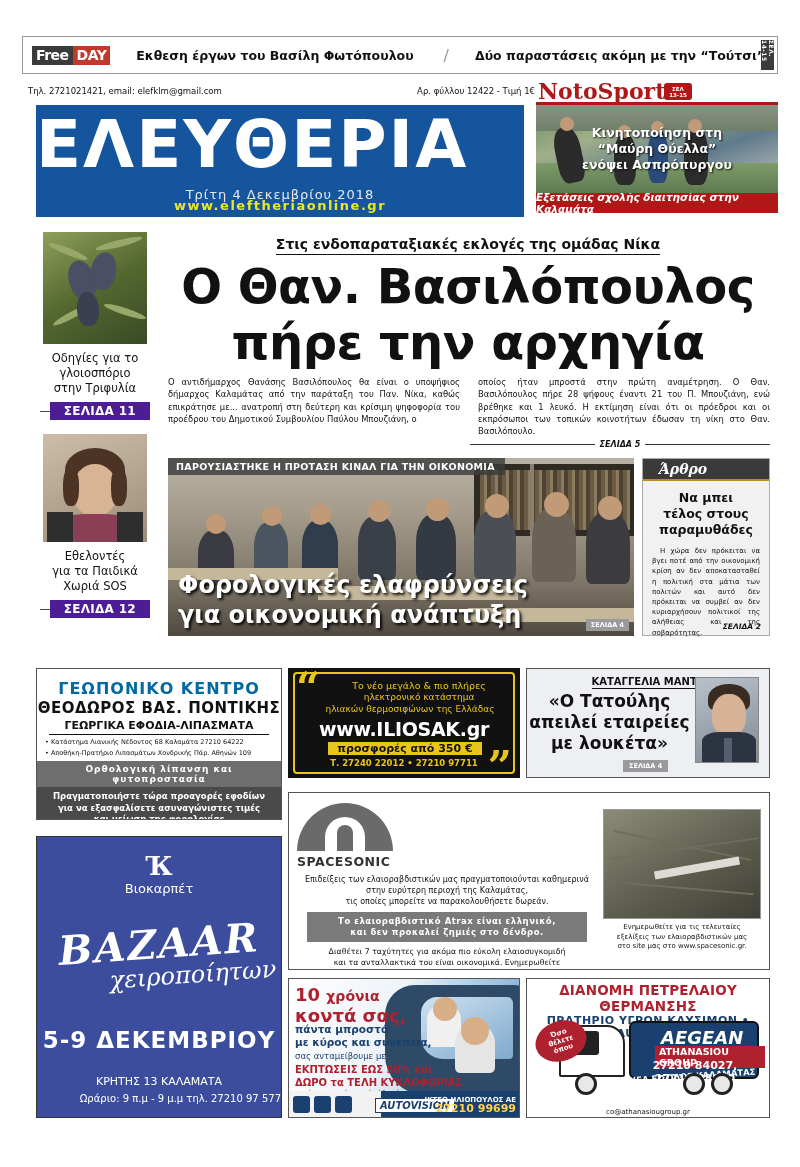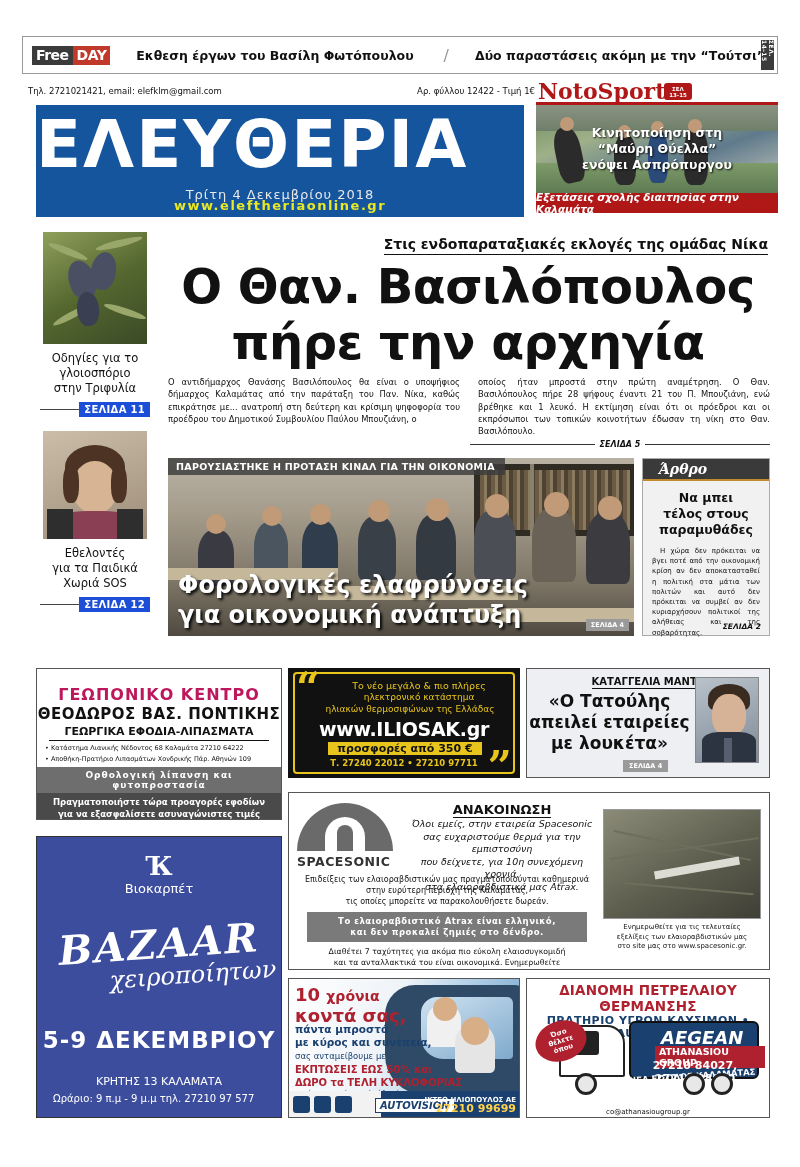--- a/index.html
+++ b/index.html
@@ -132,42 +132,42 @@
   .lf1 { left: 4px; top: 16px; width: 42px; transform: rotate(22deg); }
   .lf2 { left: 52px; top: 8px; width: 48px; transform: rotate(-14deg); }
   .lf3 { left: 8px; top: 80px; width: 40px; transform: rotate(-28deg); }
   .lf4 { left: 60px; top: 76px; width: 44px; transform: rotate(18deg); }
   .lcap {
     margin-top: 7px; text-align: center; font-size: 11.5px; color: #111; line-height: 15px;
   }
   .selbadge-row { display: flex; align-items: center; margin-top: 6px; }
   .selbadge-line { flex: 1; height: 1px; background: #444; }
   .selbadge {
-    background: #1d4ed8; color: #fff; font-size: 10px; font-weight: bold;
-    padding: 2px 5px; letter-spacing: .3px; white-space: nowrap;
+    background: #4c1d95; color: #fff; font-size: 12px; font-weight: bold;
+    padding: 2px 14px; letter-spacing: .3px; white-space: nowrap;
   }
   .lphoto2 { width: 104px; height: 108px; margin: 14px auto 0; overflow: hidden; position: relative;
              background: linear-gradient(160deg,#cbbda8,#9d8d78); }
   .face { position: absolute; left: 30px; top: 30px; width: 44px; height: 52px;
           background: #d7b493; border-radius: 48% 48% 44% 44%; }
   .hair { position: absolute; left: 22px; top: 14px; width: 60px; height: 44px;
           background: #4c3324; border-radius: 50% 50% 36% 36%; }
   .hair2 { position: absolute; left: 20px; top: 34px; width: 16px; height: 38px;
            background: #4c3324; border-radius: 40%; }
   .hair3 { position: absolute; right: 20px; top: 34px; width: 16px; height: 38px;
            background: #4c3324; border-radius: 40%; }
   .torso { position: absolute; left: 12px; bottom: 0; width: 80px; height: 28px;
            background: #8b3f55; border-radius: 40% 40% 0 0; }
   .jacket-l { position: absolute; left: 4px; bottom: 0; width: 26px; height: 30px; background:#2e2e2e; }
   .jacket-r { position: absolute; right: 4px; bottom: 0; width: 26px; height: 30px; background:#2e2e2e; }
 
   
   .kicker {
     position: absolute; left: 168px; top: 236px; width: 600px;
-    text-align: right; font-size: 14px; font-weight: bold; color: #111;
+    text-align: center; font-size: 14px; font-weight: bold; color: #111;
   }
   .kicker span { border-bottom: 1.5px solid #111; padding-bottom: 2px; }
   .headline {
     position: absolute; left: 168px; top: 258px; width: 600px;
     text-align: center; font-size: 48px; font-weight: bold; color: #111;
     line-height: 56px; letter-spacing: -0.5px;
   }
   .body-cols {
     position: absolute; left: 168px; top: 376px; width: 602px;
     display: flex; gap: 18px;
@@ -241,22 +241,22 @@
     position: absolute; right: 8px; bottom: 4px;
     font-size: 7.5px; font-weight: bold; font-style: italic; color: #111;
   }
 
   
   .ad { position: absolute; overflow: hidden; }
 
   
   .ad-geo { left: 36px; top: 668px; width: 246px; height: 152px;
             border: 1px solid #555; background: #fff; }
-  .geo-t1 { text-align: center; font-size: 16px; font-weight: bold; color: #be185d;
-            letter-spacing: 1px; margin-top: 16px; }
+  .geo-t1 { text-align: center; font-size: 16px; font-weight: bold; color: #0369a1;
+            letter-spacing: 1px; margin-top: 10px; }
   .geo-t2 { text-align: center; font-size: 15px; font-weight: bold; color: #111;
             letter-spacing: .5px; margin-top: 1px; }
   .geo-t3 { text-align: center; font-size: 11px; font-weight: bold; color: #111;
             border-bottom: 1.5px solid #111; margin: 2px 12px 0; padding-bottom: 2px; }
   .geo-li { font-size: 6.5px; color: #111; margin: 3px 8px 0; }
   .geo-band { background: #6e6e6e; color: #fff; font-size: 9px; font-weight: bold;
               text-align: center; padding: 3px 0; margin-top: 4px; letter-spacing: 1px; }
   .geo-band2 { background: #4a4a4a; color: #fff; font-size: 8.5px; font-weight: bold;
                text-align: center; padding: 4px 4px; line-height: 11.5px; }
 
@@ -311,21 +311,21 @@
   .bio-name { text-align: center; color: #fff; font-size: 13px; margin-top: 2px; }
   .bio-bazaar { text-align: center; color: #fff; font-size: 40px; font-weight: bold;
                 font-style: italic; margin-top: 24px; letter-spacing: 2px;
                 transform: rotate(-4deg); font-family: "DejaVu Serif", serif; }
   .bio-hand { text-align: center; color: #fff; font-size: 24px; font-style: italic;
               margin-top: -4px; transform: rotate(-4deg) translateX(34px);
               font-family: "DejaVu Serif", serif; }
   .bio-dates { text-align: center; color: #fff; font-size: 23px; font-weight: bold;
                margin-top: 36px; letter-spacing: 1px; }
   .bio-addr { text-align: center; color: #fff; font-size: 11px; margin-top: 22px; }
-  .bio-hours { text-align: left; color: #fff; font-size: 10px; margin-top: 5px; margin-left: 16px; }
+  .bio-hours { text-align: right; color: #fff; font-size: 10px; margin-top: 5px; margin-left: 16px; }
 
   
   .ad-space { left: 288px; top: 792px; width: 482px; height: 178px;
               border: 1px solid #555; background: #fff; }
   .sp-logo { position: absolute; left: 8px; top: 10px; width: 104px; }
   .sp-mark { width: 96px; height: 48px; background: #6a6a6a;
              border-radius: 48px 48px 0 0; position: relative; }
   .sp-mark::after { content:""; position:absolute; left:28px; top:14px; width:40px; height:34px;
                     background:#fff; border-radius: 20px 20px 0 0; }
   .sp-mark::before { content:""; position:absolute; left:40px; top:22px; width:16px; height:26px;
@@ -632,31 +632,20 @@
     <div class="bio-dates">5-9 ΔΕΚΕΜΒΡΙΟΥ</div>
     <div class="bio-addr">ΚΡΗΤΗΣ 13 ΚΑΛΑΜΑΤΑ</div>
     <div class="bio-hours">Ωράριο: 9 π.μ - 9 μ.μ τηλ. 27210 97 577</div>
   </div>
 
   <div class="ad ad-space">
     <div class="sp-logo">
       <div class="sp-mark"></div>
       <div class="sp-name">SPACESONIC</div>
     </div>
-    <div class="sp-body">
-      <div class="sp-hwrap">
-        <span class="sp-h">ΑΝΑΚΟΙΝΩΣΗ</span>
-      </div>
-      <div class="sp-i">
-        <div>Όλοι εμείς, στην εταιρεία Spacesonic</div>
-        <div>σας ευχαριστούμε θερμά για την εμπιστοσύνη</div>
-        <div>που δείχνετε, για 10η συνεχόμενη χρονιά,</div>
-        <div>στα ελαιοραβδιστικά μας Atrax.</div>
-      </div>
-    </div>
     <div style="position:absolute;left:8px;top:78px;right:172px;">
       <div class="sp-p">
         <div>Επιδείξεις των ελαιοραβδιστικών μας πραγματοποιούνται καθημερινά</div>
         <div>στην ευρύτερη περιοχή της Καλαμάτας,</div>
         <div>τις οποίες μπορείτε να παρακολουθήσετε δωρεάν.</div>
       </div>
       <div class="sp-hl">
         <div>Το ελαιοραβδιστικό Atrax είναι ελληνικό,</div>
         <div>και δεν προκαλεί ζημιές στο δένδρο.</div>
       </div>

